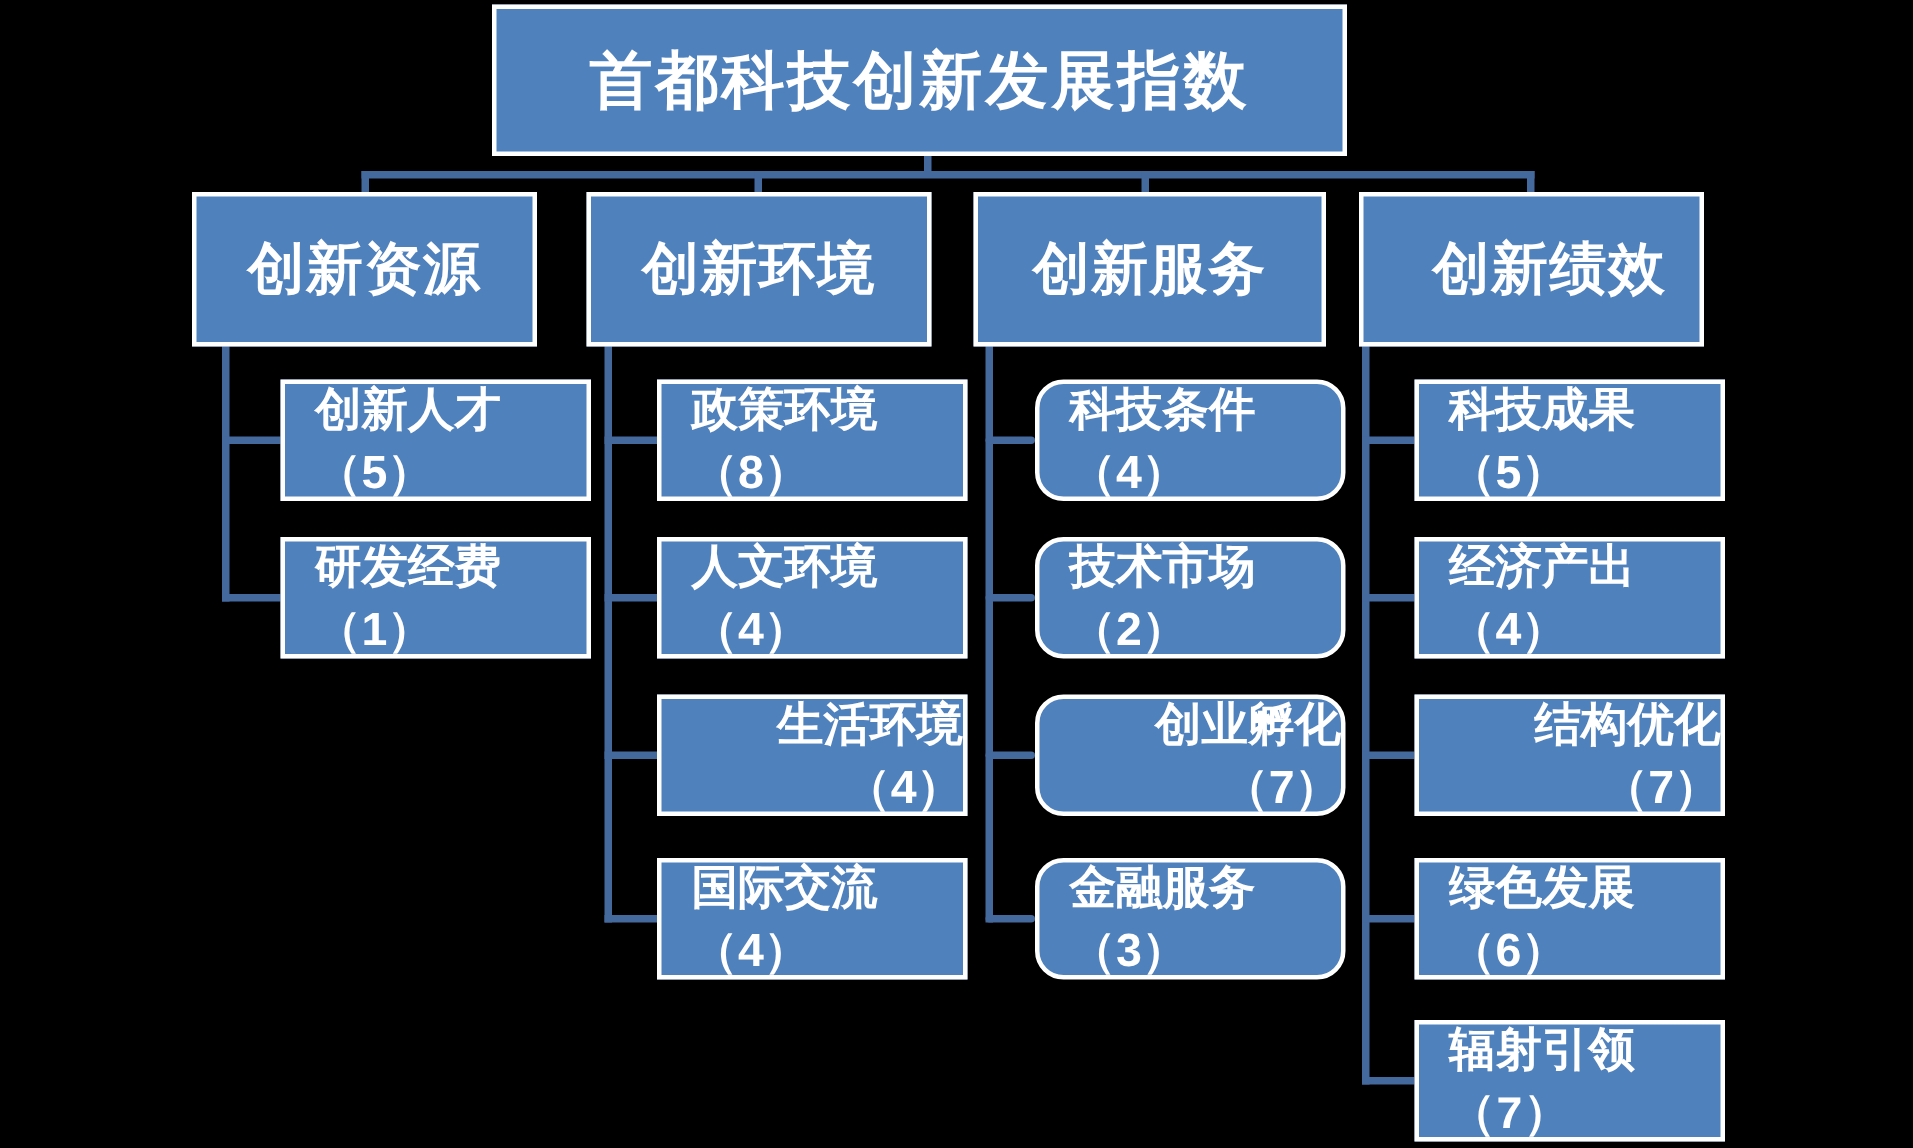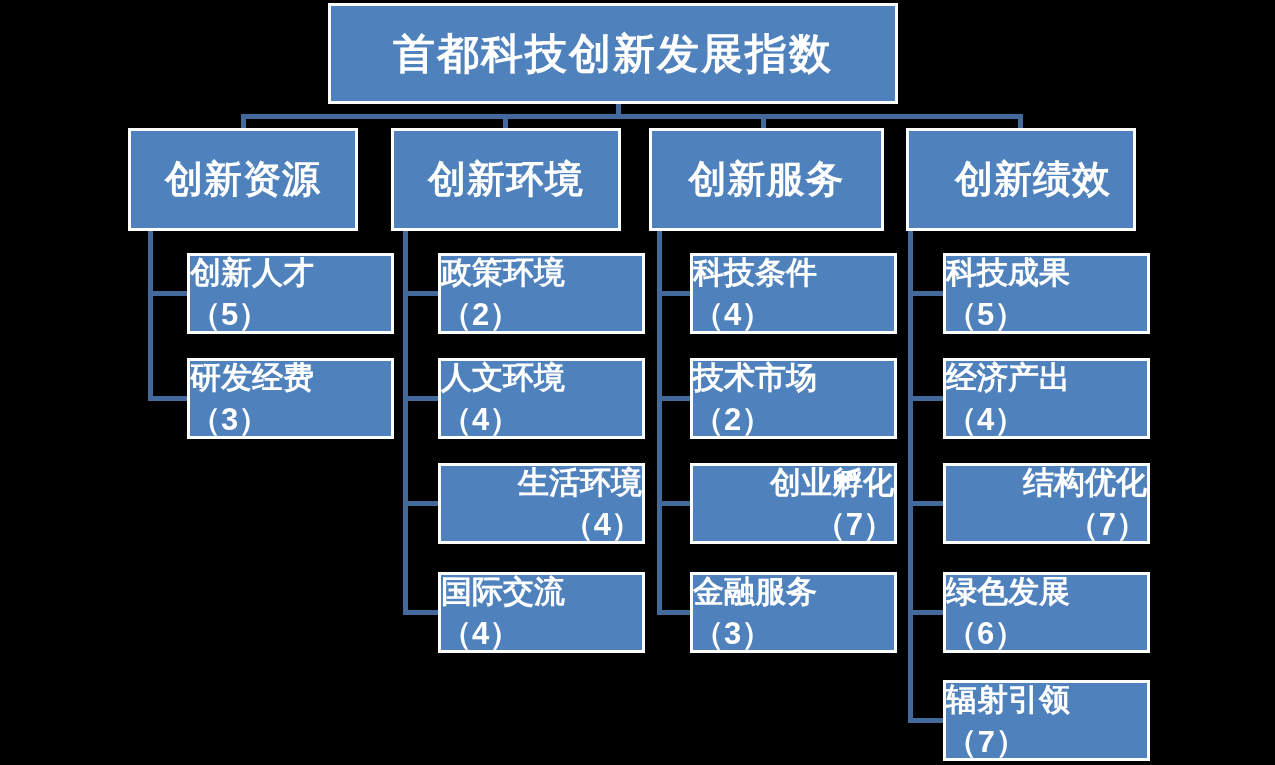--- a/index.html
+++ b/index.html
@@ -19,33 +19,33 @@
     position: absolute;
     box-sizing: border-box;
     background: var(--box-fill, #4F81BD);
     border: 3px solid var(--box-border, #FFFFFF);
     color: var(--text, #FFFFFF);
     font-weight: bold;
     display: flex;
     align-items: center;
   }
   .node.centered { justify-content: center; text-align: center; }
-  .node.leftpad  { justify-content: flex-start; padding-left: 0; }
+  .node.leftpad  { justify-content: flex-start; padding-left: 20px; }
 
   #title-node   { left: 328px; top: 3px;   width: 570px; height: 101px; font-size: 42px; letter-spacing: 2px; }
   .branch-node  { top: 128px; height: 103px; font-size: 38px; letter-spacing: 1px; }
   #branch-0 { left: 128px; width: 230px; }
   #branch-1 { left: 391px; width: 230px; }
   #branch-2 { left: 649px; width: 235px; }
   #branch-3 { left: 906px; width: 230px; padding-left: 24px; }
 
   .leaf-node { width: 207px; height: 81px; font-size: 31px; }
   .col-0 { left: 187px; }
   .col-1 { left: 438px; }
-  .col-2 { left: 690px; }
+  .col-2 { left: 690px; border-radius: 19px; }
   .col-3 { left: 943px; }
   .row-0 { top: 253px; }
   .row-1 { top: 358px; }
   .row-2 { top: 463px; text-align: right; }
   .row-3 { top: 572px; }
   .row-4 { top: 680px; font-family: Liberation Mono, monospace; }
 
   .connector {
     position: absolute;
     background: var(--connector, #44699D);
@@ -107,23 +107,23 @@
   <div class="connector elbow col-3 row-4"></div>
 
   <div class="node centered" id="title-node">首都科技创新发展指数</div>
 
   <div class="node centered branch-node" id="branch-0">创新资源</div>
   <div class="node centered branch-node" id="branch-1">创新环境</div>
   <div class="node centered branch-node" id="branch-2">创新服务</div>
   <div class="node centered branch-node" id="branch-3">创新绩效</div>
 
   <div class="node leftpad leaf-node col-0 row-0">创新人才（5）</div>
-  <div class="node leftpad leaf-node col-0 row-1">研发经费（3）</div>
+  <div class="node leftpad leaf-node col-0 row-1">研发经费（1）</div>
 
-  <div class="node leftpad leaf-node col-1 row-0">政策环境（2）</div>
+  <div class="node leftpad leaf-node col-1 row-0">政策环境（8）</div>
   <div class="node leftpad leaf-node col-1 row-1">人文环境（4）</div>
   <div class="node leftpad leaf-node col-1 row-2">生活环境（4）</div>
   <div class="node leftpad leaf-node col-1 row-3">国际交流（4）</div>
 
   <div class="node leftpad leaf-node col-2 row-0">科技条件（4）</div>
   <div class="node leftpad leaf-node col-2 row-1">技术市场（2）</div>
   <div class="node leftpad leaf-node col-2 row-2">创业孵化（7）</div>
   <div class="node leftpad leaf-node col-2 row-3">金融服务（3）</div>
 
   <div class="node leftpad leaf-node col-3 row-0">科技成果（5）</div>

